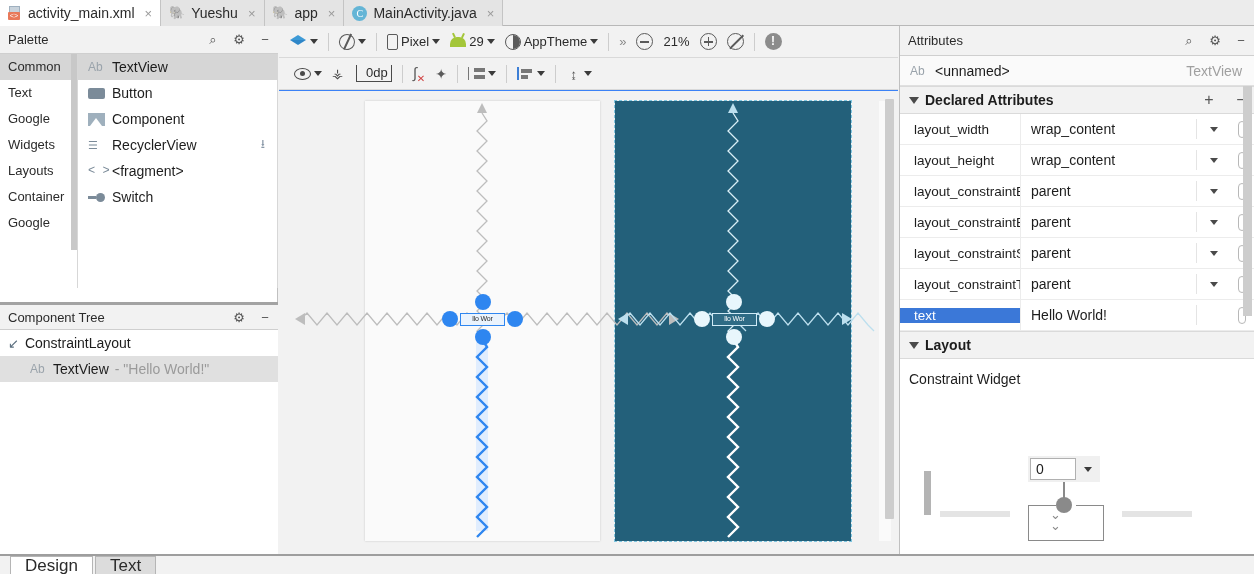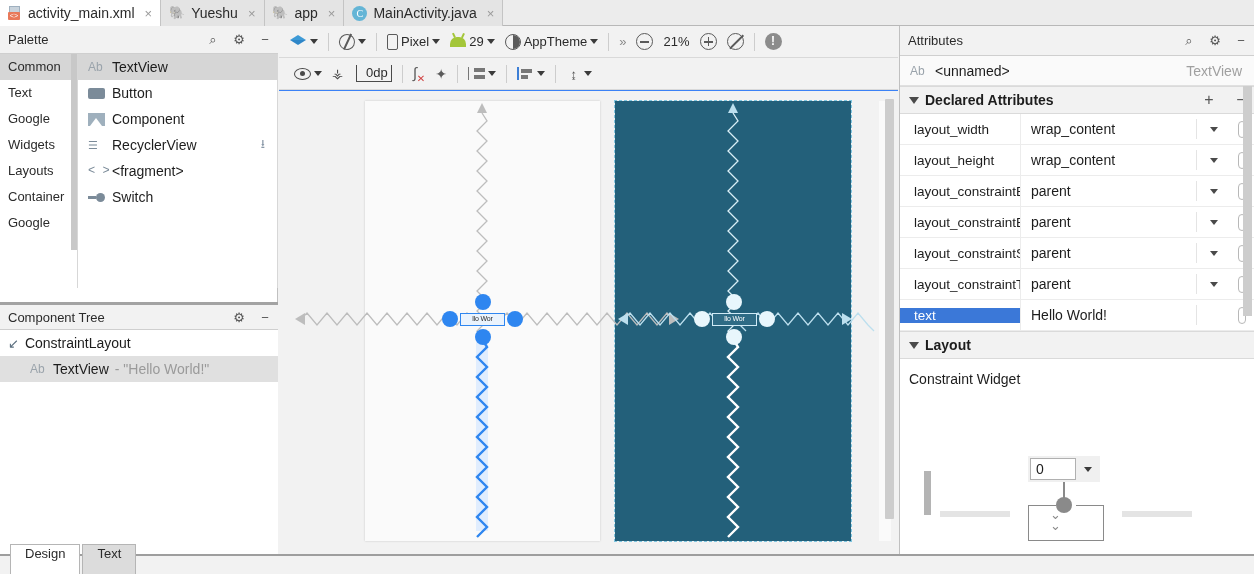--- a/index.html
+++ b/index.html
@@ -222,21 +222,21 @@
   #cw-chev { position:absolute; left:150px; top:150px; color:#8a8a8a; font-size:13px; line-height:11px; }
   #cw-lbar { position:absolute; left:24px; top:112px; width:7px; height:44px; background:#b4b4b4; }
   #cw-lbar2 { position:absolute; left:40px; top:152px; width:70px; height:6px; background:#e4e4e4; }
   #cw-rbar2 { position:absolute; left:222px; top:152px; width:70px; height:6px; background:#e4e4e4; }
   #right-vsb { position:absolute; right:2px; top:60px; width:9px; height:230px; background:#cdcdcd; }
 
   
   #bottom { position:absolute; left:0; top:554px; width:1254px; height:20px;
      background:#f2f2f2; border-top:2px solid #9e9e9e; display:flex; align-items:flex-end;
      padding-left:10px; gap:2px; }
-  .btab { height:30px; padding:0 14px; font-size:13px; color:#2b2b2b; line-height:18px;
+  .btab { height:18px; padding:0 14px; font-size:17px; color:#2b2b2b; line-height:18px;
      background:#ffffff; border:1px solid #b5b5b5; border-bottom:none; }
   .btab.inactive { background:#dcdcdc; }
 </style>
 </head>
 <body>
 
 <div id="app">
 
   <div id="tabbar">
     <div class="etab active">

